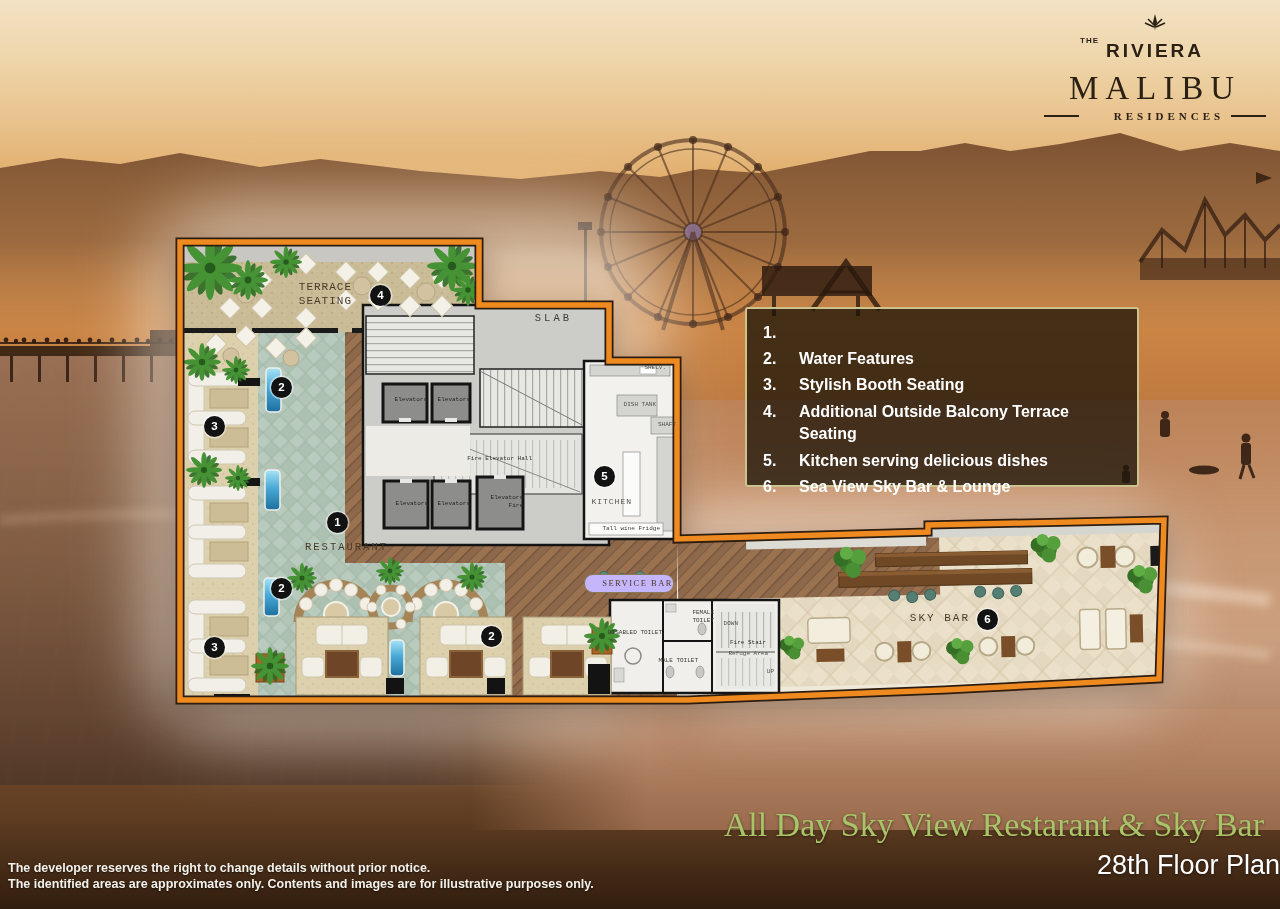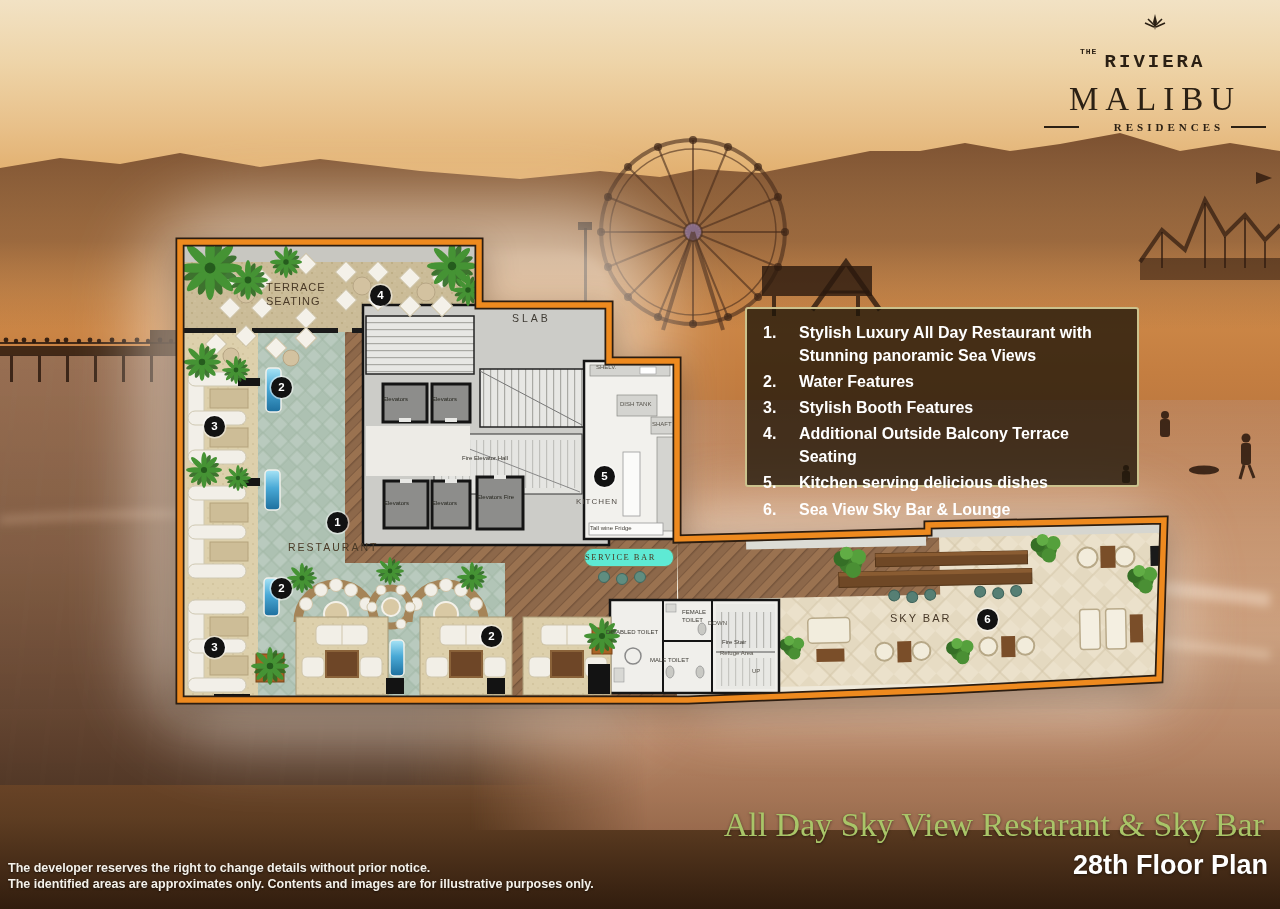--- a/index.html
+++ b/index.html
@@ -13,42 +13,42 @@
   .beach-right{position:absolute;left:470px;top:400px;width:810px;height:430px;
     background:linear-gradient(180deg,rgba(187,138,106,.55),rgba(206,160,126,.8) 30%,rgba(214,172,140,.85) 55%,rgba(188,139,107,.9) 80%,rgba(160,112,82,.9));
     -webkit-mask-image:linear-gradient(90deg,transparent 0,#000 22%);mask-image:linear-gradient(90deg,transparent 0,#000 22%);}
   svg.scene{position:absolute;inset:0;}
   
   .glow{position:absolute;background:rgba(255,250,240,.55);filter:blur(4px);}
   .glow-main{left:192px;top:252px;width:420px;height:438px;border-radius:40px;box-shadow:0 0 70px 48px rgba(255,250,240,.55);}
   .glow-wing{left:700px;top:545px;width:440px;height:130px;border-radius:30px;box-shadow:0 0 55px 40px rgba(255,250,240,.5);}
   svg.plan{position:absolute;inset:0;filter:drop-shadow(0 10px 16px rgba(55,28,8,.35));}
   
-  .plbl{position:absolute;font-family:Liberation Sans, sans-serif;color:#4a3a27;text-align:left;line-height:1.25;}
+  .plbl{position:absolute;font-family:Liberation Mono, monospace;color:#4a3a27;text-align:right;line-height:1.25;}
   .badge{position:absolute;width:21px;height:21px;border-radius:50%;background:#121212;color:#fff;
     font:bold 11.5px/21px "Liberation Sans",sans-serif;text-align:center;box-shadow:0 0 0 1.5px rgba(255,255,255,.5);}
-  .pill{position:absolute;background:#5eead4;border:1px solid #8a7a55;border-radius:9px;
-    font-family:"Liberation Serif",serif;color:#4a3b24;text-align:left;}
+  .pill{position:absolute;background:#c4b5fd;border:1px solid #8a7a55;border-radius:9px;
+    font-family:"Liberation Serif",serif;color:#4a3b24;text-align:right;margin-top:26px;}
   
   .legend{position:absolute;left:745px;top:307px;width:394px;height:180px;box-sizing:border-box;
     background:rgba(28,20,8,.76);border:2px solid #cbc28d;border-radius:3px;padding:13px 14px 10px 16px;
     color:#fff;font-family:"Liberation Sans",sans-serif;font-size:16px;font-weight:600;line-height:1.42;}
   .legend .row{display:grid;grid-template-columns:36px 1fr;margin-bottom:3.5px;}
   
   .logo{position:absolute;right:14px;top:13px;width:222px;text-align:center;color:#2b2014;}
-  .logo .riviera-row{position:relative;font-family:Liberation Mono, monospace;font-size:19px;font-weight:bold;letter-spacing:3px;margin-top:12px;text-align:center;}
+  .logo .riviera-row{position:relative;font-family:Liberation Sans, sans-serif;font-size:19px;font-weight:bold;letter-spacing:3px;margin-top:1px;text-align:center;}
   .logo .the{position:absolute;left:36px;top:-4px;font-size:8px;letter-spacing:1px;font-weight:bold;}
   .logo .malibu{font-family:"Liberation Serif",serif;font-size:33px;letter-spacing:7px;margin-top:8px;}
   .logo .res-row{display:flex;align-items:center;justify-content:center;gap:7px;margin-top:3px;}
   .logo .res-row .line{width:46px;height:1.5px;background:#2b2014;}
   .logo .res-row .txt{font-family:"Liberation Serif",serif;font-size:11px;font-weight:bold;letter-spacing:4px;padding-left:28px;}
   
   .title-main{position:absolute;right:16px;top:806px;font-family:"Liberation Serif",serif;font-size:34px;color:#a9c568;
     text-shadow:0 1px 3px rgba(0,0,0,.5);white-space:nowrap;}
-  .title-sub{position:absolute;right:12px;top:850px;font-family:"Liberation Sans",sans-serif;font-weight:bold;font-size:27px;color:#ffffff;
+  .title-sub{position:absolute;right:0;top:850px;font-family:"Liberation Sans",sans-serif;font-weight:normal;font-size:27px;color:#ffffff;
     text-shadow:0 1px 3px rgba(0,0,0,.5);white-space:nowrap;}
   .disclaimer{position:absolute;left:8px;top:860px;color:#f4f1ea;font-size:12.5px;font-weight:600;line-height:1.3;
     text-shadow:0 1px 2px rgba(0,0,0,.6);}
 </style>
 </head>
 <body>
 
 <div id="stage">
 
   <div class="sky"></div>
@@ -536,29 +536,28 @@
   <div class="badge" style="left:481px;top:626px;">2</div>
   <div class="badge" style="left:204px;top:416px;">3</div>
   <div class="badge" style="left:204px;top:637px;">3</div>
   <div class="badge" style="left:370px;top:285px;">4</div>
   <div class="badge" style="left:594px;top:466px;">5</div>
   <div class="badge" style="left:977px;top:609px;">6</div>
 
   <div class="legend">
     <div class="row">
       <span>1.</span>
-      <span>Stylish Luxury All Day Restaurant with Stunning panoramic Sea Views</span>
     </div>
     <div class="row">
       <span>2.</span>
       <span>Water Features</span>
     </div>
     <div class="row">
       <span>3.</span>
-      <span>Stylish Booth Features</span>
+      <span>Stylish Booth Seating</span>
     </div>
     <div class="row">
       <span>4.</span>
       <span>Additional Outside Balcony Terrace Seating</span>
     </div>
     <div class="row">
       <span>5.</span>
       <span>Kitchen serving delicious dishes</span>
     </div>
     <div class="row">

